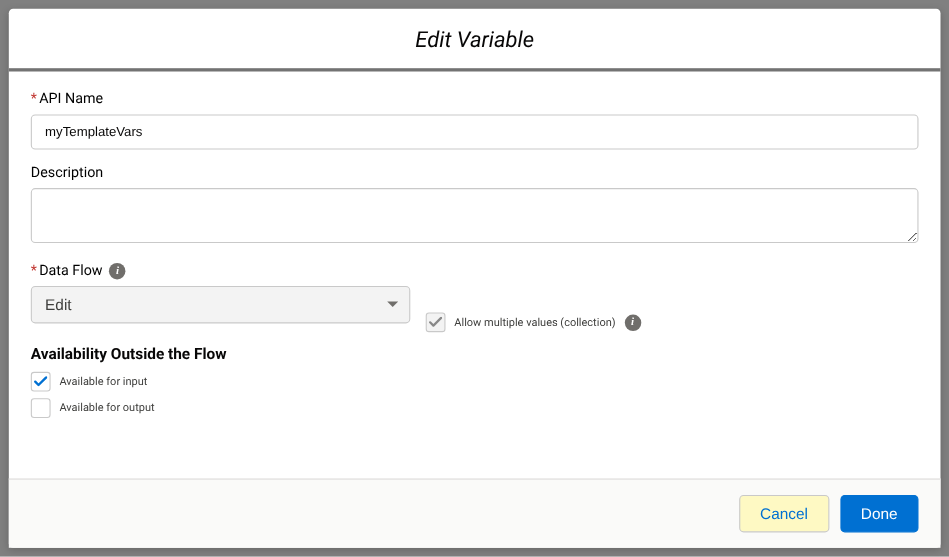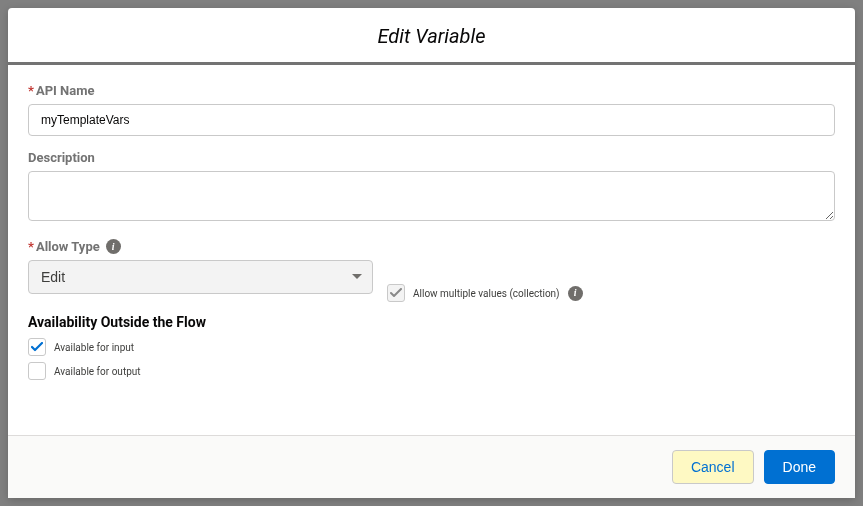--- a/index.html
+++ b/index.html
@@ -36,23 +36,22 @@
     }
     .modal-body {
       flex: 1;
       padding: 18px 20px 12px 20px;
       overflow: auto;
     }
     .field { margin-bottom: 14px; }
     .field-label {
       display: block;
       font-size: 13px;
-      color: #737373;
+      color: #000000;
       margin-bottom: 6px;
-      font-weight: bold;
     }
     .required::before {
       content: "*";
       color: #c23934;
       margin-right: 2px;
     }
     .text-input {
       width: 100%;
       padding: 8px 12px;
       font-size: 12px;
@@ -191,21 +190,21 @@
     </div>
 
     <div class="field">
       <label class="field-label">Description</label>
       <textarea class="textarea" style=""></textarea>
     </div>
 
     <div class="row">
       <div class="field data-type-field">
         <div class="label-with-info">
-          <label class="field-label required" style="margin-bottom:0">Allow Type</label>
+          <label class="field-label required" style="margin-bottom:0">Data Flow</label>
           <span class="info-icon">i</span>
         </div>
         <div style="height:6px"></div>
         <div class="select-wrap">
           <button class="select-input">Edit</button>
           <span class="select-caret">
             <svg width="12" height="8" viewBox="0 0 12 8">
                 <path d="M1 1 L6 6 L11 1 Z" fill="#706e6b"></path>
               </svg>
           </span>

